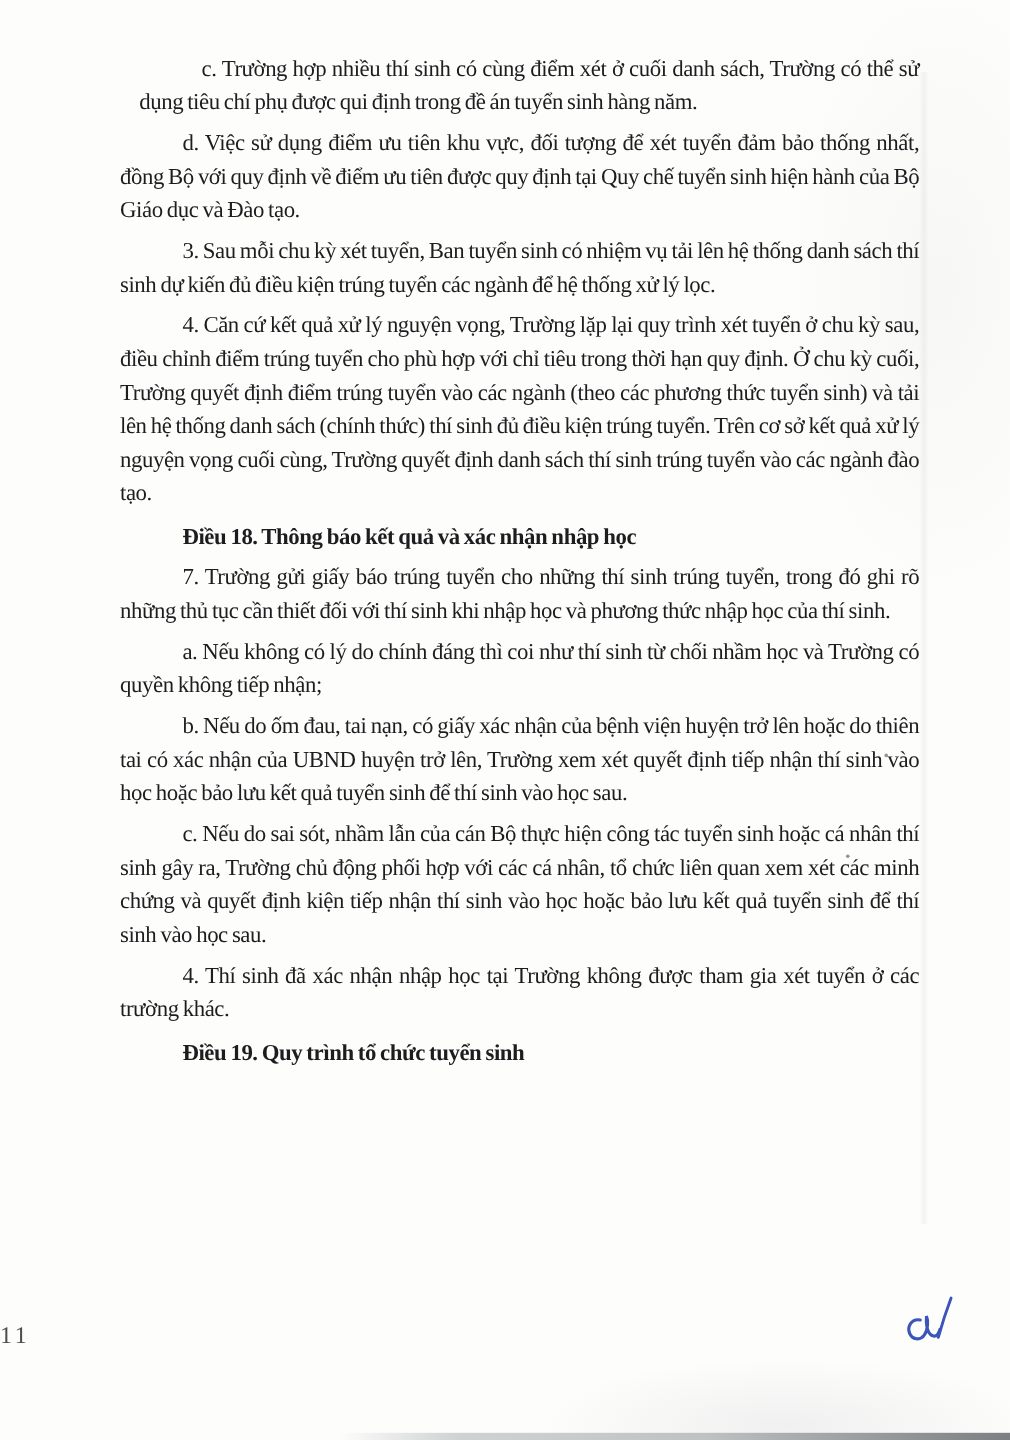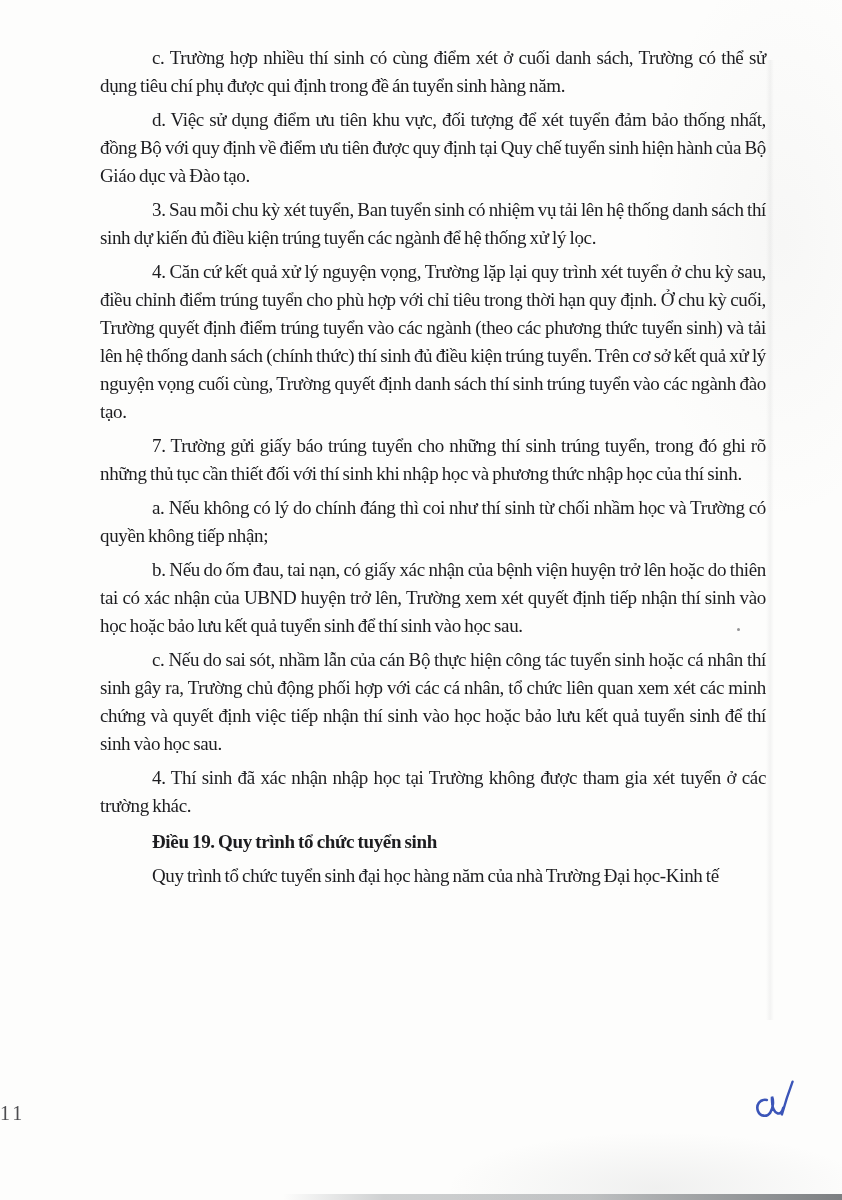--- a/index.html
+++ b/index.html
@@ -31,21 +31,21 @@
     margin: 0;
     padding: 6px 0 0 0;
     font-size: 19px;
     line-height: 28px;
     letter-spacing: -0.35px;
     word-spacing: -1px;
     text-align: justify;
     text-indent: 52px;
     text-rendering: optimizeLegibility;
   }
-  .para:first-child { padding-top: 0; }
+  .para:first-child { padding-top: 0; margin-left: 16px; }
   .para.heading {
     font-weight: bold;
     text-align: left;
     padding-top: 8px;
   }
   .para.last-line {
     text-align: left;
     white-space: nowrap;
   }
   .page-number {
@@ -99,27 +99,27 @@
 </style>
 </head>
 <body>
 
 <div class="page">
   <div class="content">
     <p class="para">c. Trường hợp nhiều thí sinh có cùng điểm xét ở cuối danh sách, Trường có thể sử dụng tiêu chí phụ được qui định trong đề án tuyển sinh hàng năm.</p>
     <p class="para">d. Việc sử dụng điểm ưu tiên khu vực, đối tượng để xét tuyển đảm bảo thống nhất, đồng Bộ với quy định về điểm ưu tiên được quy định tại Quy chế tuyển sinh hiện hành của Bộ Giáo dục và Đào tạo.</p>
     <p class="para">3. Sau mỗi chu kỳ xét tuyển, Ban tuyển sinh có nhiệm vụ tải lên hệ thống danh sách thí sinh dự kiến đủ điều kiện trúng tuyển các ngành để hệ thống xử lý lọc.</p>
     <p class="para">4. Căn cứ kết quả xử lý nguyện vọng, Trường lặp lại quy trình xét tuyển ở chu kỳ sau, điều chỉnh điểm trúng tuyển cho phù hợp với chỉ tiêu trong thời hạn quy định. Ở chu kỳ cuối, Trường quyết định điểm trúng tuyển vào các ngành (theo các phương thức tuyển sinh) và tải lên hệ thống danh sách (chính thức) thí sinh đủ điều kiện trúng tuyển. Trên cơ sở kết quả xử lý nguyện vọng cuối cùng, Trường quyết định danh sách thí sinh trúng tuyển vào các ngành đào tạo.</p>
+    <p class="para heading">Điều 18. Thông báo kết quả và xác nhận nhập học</p>
     <p class="para">7. Trường gửi giấy báo trúng tuyển cho những thí sinh trúng tuyển, trong đó ghi rõ những thủ tục cần thiết đối với thí sinh khi nhập học và phương thức nhập học của thí sinh.</p>
     <p class="para">a. Nếu không có lý do chính đáng thì coi như thí sinh từ chối nhầm học và Trường có quyền không tiếp nhận;</p>
     <p class="para">b. Nếu do ốm đau, tai nạn, có giấy xác nhận của bệnh viện huyện trở lên hoặc do thiên tai có xác nhận của UBND huyện trở lên, Trường xem xét quyết định tiếp nhận thí sinh vào học hoặc bảo lưu kết quả tuyển sinh để thí sinh vào học sau.</p>
-    <p class="para">c. Nếu do sai sót, nhầm lẫn của cán Bộ thực hiện công tác tuyển sinh hoặc cá nhân thí sinh gây ra, Trường chủ động phối hợp với các cá nhân, tổ chức liên quan xem xét các minh chứng và quyết định việc tiếp nhận thí sinh vào học hoặc bảo lưu kết quả tuyển sinh để thí sinh vào học sau.</p>
+    <p class="para">c. Nếu do sai sót, nhầm lẫn của cán Bộ thực hiện công tác tuyển sinh hoặc cá nhân thí sinh gây ra, Trường chủ động phối hợp với các cá nhân, tổ chức liên quan xem xét các minh chứng và quyết định kiện tiếp nhận thí sinh vào học hoặc bảo lưu kết quả tuyển sinh để thí sinh vào học sau.</p>
     <p class="para">4. Thí sinh đã xác nhận nhập học tại Trường không được tham gia xét tuyển ở các trường khác.</p>
     <p class="para heading">Điều 19. Quy trình tổ chức tuyển sinh</p>
-    <p class="para last-line">Quy trình tổ chức tuyển sinh đại học hàng năm của nhà Trường Đại học-Kinh tế</p>
   </div>
 
   <div class="page-number">11</div>
 
   <svg class="pen-mark" viewBox="0 0 48 46" aria-hidden="true">
     <path d="M15 21 C8 19 3.5 25 5 31 C6.5 36.5 13 38.5 17 34 C21 29.5 21.5 21.5 20.5 18.5 C19.5 25 19.5 33.5 24.5 35.5 C27.5 36.5 29.5 33 30.5 30.5" fill="none" stroke="#3b55b8" stroke-width="2.6" stroke-linecap="round"></path>
     <path d="M28.5 37 C32 28 37.5 15.5 42.5 5.5" fill="none" stroke="#3b55b8" stroke-width="2.4" stroke-linecap="round"></path>
   </svg>
 
   <div class="right-edge-shadow"></div>

